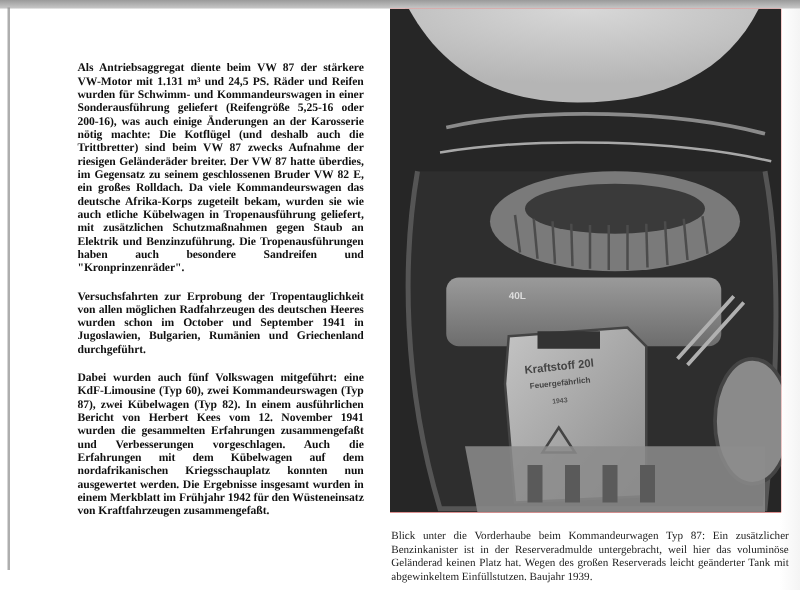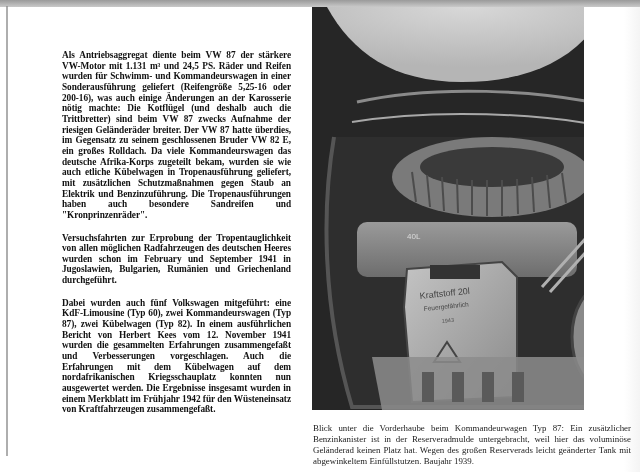--- a/index.html
+++ b/index.html
@@ -3,34 +3,34 @@
 <meta charset="utf-8">
 <style>
   html, body { margin:0; padding:0; }
   body { width:640px; height:472px; background:#ffffff; position:relative; overflow:hidden; font-family:"Liberation Serif", serif; }
   .topbar { position:absolute; left:0; top:0; width:640px; height:7px; background:linear-gradient(#9a9a9a,#c9c9c9); }
   .leftedge { position:absolute; left:6px; top:6px; width:2px; height:450px; background:#8c8c8c; opacity:.7; }
   .page-left { position:absolute; left:0; top:7px; width:324px; height:465px; background:#fff; }
   .body-text { position:absolute; left:50px; top:38px; width:253px; font-size:9.3px; line-height:10.65px; color:#111; font-weight:bold; text-align:justify; letter-spacing:-0.05px; }
   .body-text p { margin:12px; }
   .body-text p + p { margin-top:0; }
-  .photo { position:absolute; left:312px; top:7px; width:272px; height:403px; overflow:hidden; background:#ef4444; }
+  .photo { position:absolute; left:312px; top:7px; width:313px; height:403px; overflow:hidden; background:#ef4444;font-weight:bold; }
   .caption { position:absolute; left:313px; top:423px; width:318px; font-size:8.9px; line-height:11px; color:#222; text-align:justify; }
   .shade { position:absolute; right:0; top:7px; width:16px; height:465px; background:linear-gradient(90deg,#fff,#f4f4f4); }
 </style>
 </head>
 <body>
 
 <div class="topbar"></div>
 <div class="page-left"></div>
 <div class="leftedge"></div>
 
 <div class="body-text">
   <p>Als Antriebsaggregat diente beim VW 87 der stärkere VW-Motor mit 1.131 m³ und 24,5 PS. Räder und Reifen wurden für Schwimm- und Kommandeurswagen in einer Sonderausführung geliefert (Reifengröße 5,25-16 oder 200-16), was auch einige Änderungen an der Karosserie nötig machte: Die Kotflügel (und deshalb auch die Trittbretter) sind beim VW 87 zwecks Aufnahme der riesigen Geländeräder breiter. Der VW 87 hatte überdies, im Gegensatz zu seinem geschlossenen Bruder VW 82 E, ein großes Rolldach. Da viele Kommandeurswagen das deutsche Afrika-Korps zugeteilt bekam, wurden sie wie auch etliche Kübelwagen in Tropenausführung geliefert, mit zusätzlichen Schutzmaßnahmen gegen Staub an Elektrik und Benzinzuführung. Die Tropenausführungen haben auch besondere Sandreifen und "Kronprinzenräder".</p>
-  <p>Versuchsfahrten zur Erprobung der Tropentauglichkeit von allen möglichen Radfahrzeugen des deutschen Heeres wurden schon im February und September 1941 in Jugoslawien, Bulgarien, Rumänien und Griechenland durchgeführt.</p>
+  <p>Versuchsfahrten zur Erprobung der Tropentauglichkeit von allen möglichen Radfahrzeugen des deutschen Heeres wurden schon im October und September 1941 in Jugoslawien, Bulgarien, Rumänien und Griechenland durchgeführt.</p>
   <p>Dabei wurden auch fünf Volkswagen mitgeführt: eine KdF-Limousine (Typ 60), zwei Kommandeurswagen (Typ 87), zwei Kübelwagen (Typ 82). In einem ausführlichen Bericht von Herbert Kees vom 12. November 1941 wurden die gesammelten Erfahrungen zusammengefaßt und Verbesserungen vorgeschlagen. Auch die Erfahrungen mit dem Kübelwagen auf dem nordafrikanischen Kriegsschauplatz konnten nun ausgewertet werden. Die Ergebnisse insgesamt wurden in einem Merkblatt im Frühjahr 1942 für den Wüsteneinsatz von Kraftfahrzeugen zusammengefaßt.</p>
 </div>
 
 <div class="shade"></div>
 
 <div class="photo">
   <svg width="313" height="403" viewBox="0 0 313 403">
     <defs>
       <radialGradient id="hood" cx="50%" cy="0%" r="80%">
         <stop offset="0%" stop-color="#d8d8d8"></stop>

